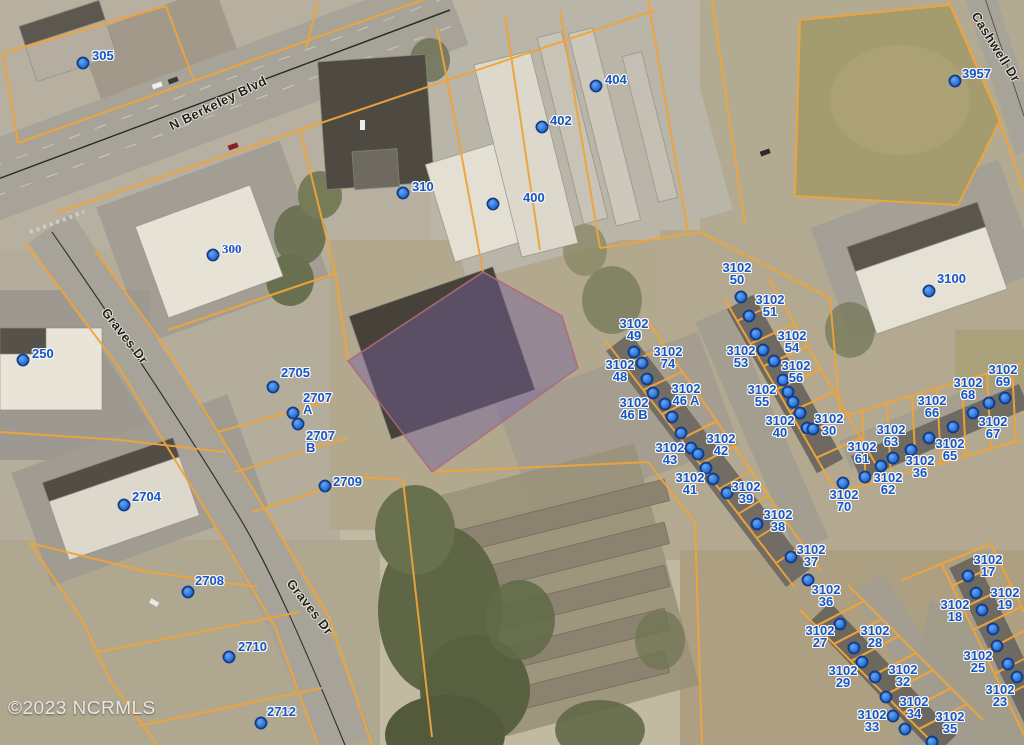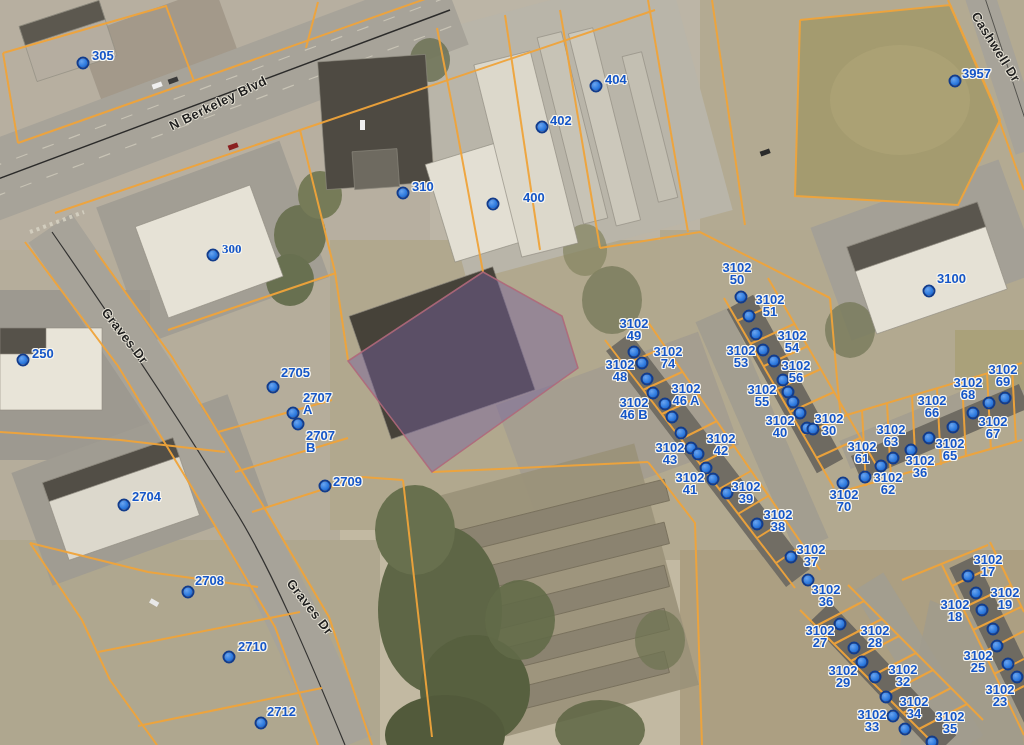--- a/index.html
+++ b/index.html
@@ -519,13 +519,14 @@
       <div class="plabel center" style="left: 950px; top: 711px;">
         <div>3102</div>
         <div>35</div>
       </div>
       <div class="street" style="left: 218px; top: 103px; transform: translate(-50%, -50%) rotate(-26deg);">N Berkeley Blvd</div>
       <div class="street" style="left: 125px; top: 336px; transform: translate(-50%, -50%) rotate(52deg);">Graves Dr</div>
       <div class="street" style="left: 310px; top: 607px; transform: translate(-50%, -50%) rotate(52deg);">Graves Dr</div>
       <div class="street" style="left: 996px; top: 47px; transform: translate(-50%, -50%) rotate(58deg);">Cashwell Dr</div>
     </div>
 
+  <div class="copyright">©2023 NCRMLS</div>
 </div>
 
 </body></html>

